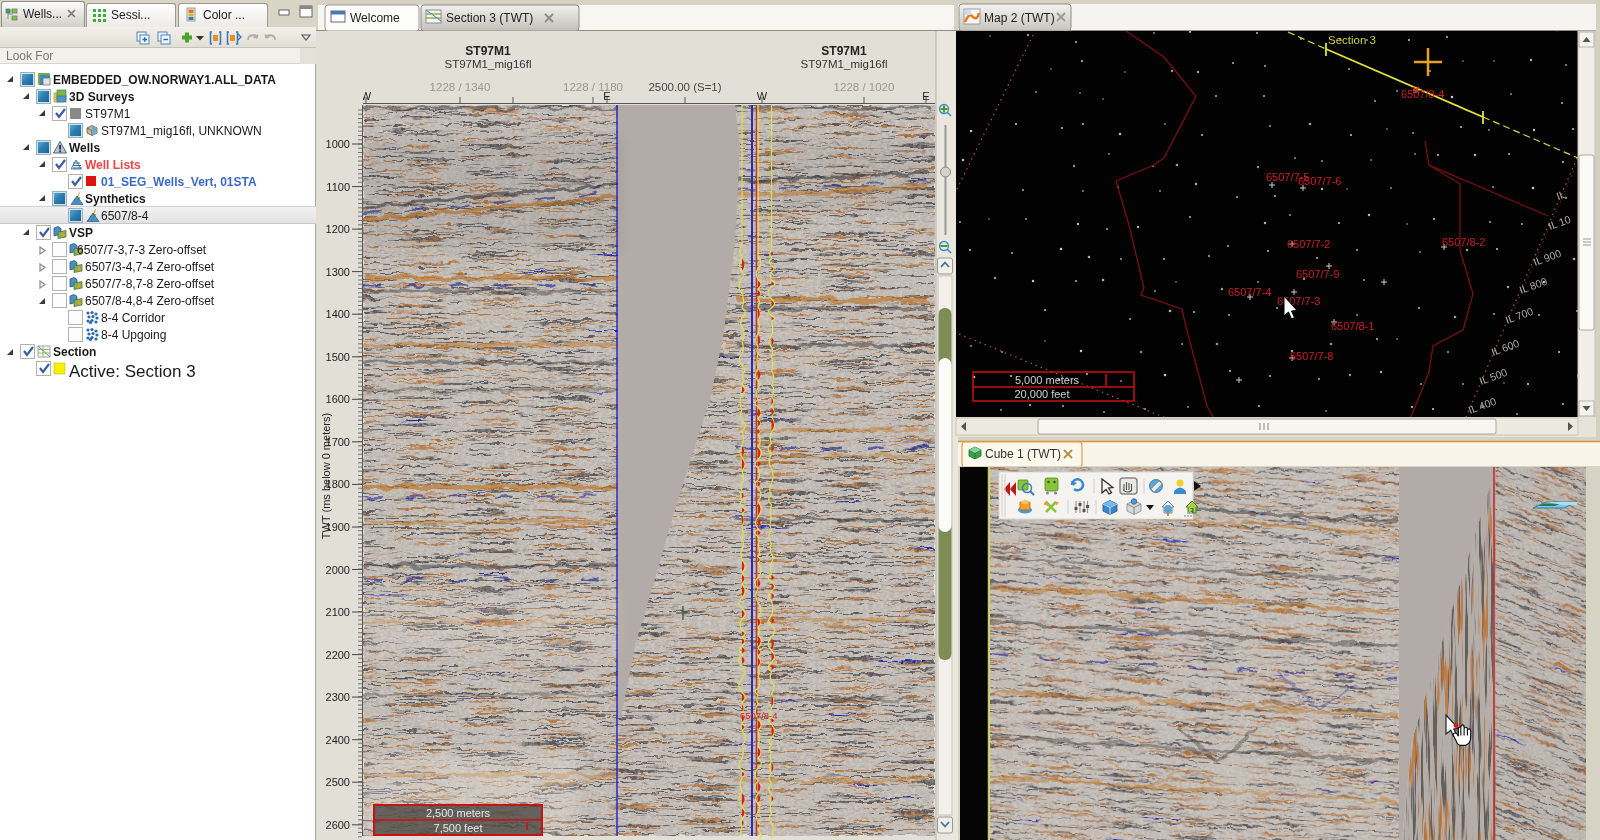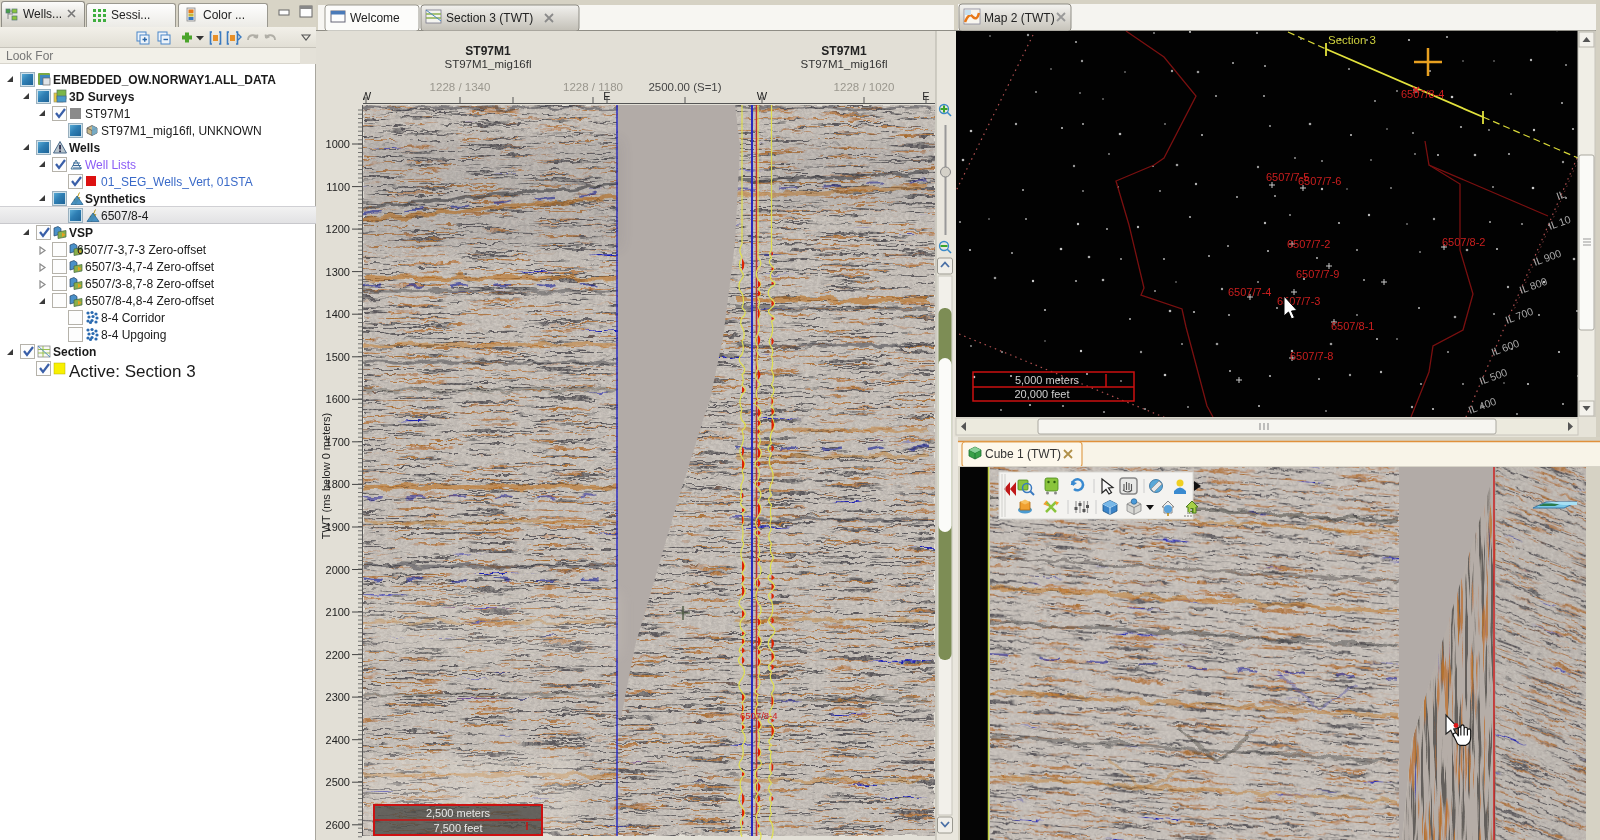--- a/index.html
+++ b/index.html
@@ -226,29 +226,29 @@
       <path d="M7 1 L7 7 L1 7 Z" fill="#3a3a3a"></path>
     </svg>
     <div class="abs" style="left:52px;top:156.775px;width:15px;height:15px;background:#fdfdfd;border:1px solid #b5b2aa"></div>
     <svg class="abs" style="left:53px;top:156.775px" width="15" height="15">
       <path d="M3 7 L6 11 L12 3" stroke="#3a5fa8" stroke-width="2.2" fill="none"></path>
     </svg>
     <svg class="abs" style="left:69px;top:156.775px" width="15" height="15">
       <path d="M2 12 L7 3 L12 12 Z" fill="#e8eef2" stroke="#4a7a9a" stroke-width="1"></path>
       <path d="M4 6 L11 6 M4 8.5 L12 8.5 M4 11 L13 11" stroke="#3a6a9a" stroke-width="1"></path>
     </svg>
-    <div class="abs" style="left:85px;top:157.8px;font-size:12px;font-weight:normal;color:#8b5cf6;white-space:nowrap">Well Lists</div>
+    <div class="abs" style="left:85px;top:157.8px;font-size:12px;font-weight:bold;color:#ef4444;white-space:nowrap">Well Lists</div>
     <div class="abs" style="left:68px;top:173.82500000000002px;width:15px;height:15px;background:#fdfdfd;border:1px solid #b5b2aa"></div>
     <svg class="abs" style="left:69px;top:173.82500000000002px" width="15" height="15">
       <path d="M3 7 L6 11 L12 3" stroke="#3a5fa8" stroke-width="2.2" fill="none"></path>
     </svg>
     <svg class="abs" style="left:85px;top:173.82500000000002px" width="15" height="15">
       <rect x="1" y="2" width="10" height="10" fill="#dd1111"></rect>
     </svg>
-    <div class="abs" style="left:101px;top:174.8px;font-size:12px;font-weight:normal;color:#3a6ac8;white-space:nowrap">01_SEG_Wells_Vert, 01STA</div>
+    <div class="abs" style="left:101px;top:174.8px;font-size:12px;font-weight:bold;color:#3a6ac8;white-space:nowrap">01_SEG_Wells_Vert, 01STA</div>
     <svg class="abs" style="left:38px;top:194.37500000000003px" width="9" height="9">
       <path d="M7 1 L7 7 L1 7 Z" fill="#3a3a3a"></path>
     </svg>
     <div class="abs" style="left:52px;top:190.87500000000003px;width:15px;height:15px;background:linear-gradient(135deg,#5fb3dc 0%,#2f7fb4 45%,#1b5f92 100%);border:1px solid #9ab0be;box-shadow:inset 0 0 0 1px #cfe2ec"></div>
     <svg class="abs" style="left:69px;top:190.87500000000003px" width="15" height="15">
       <path d="M6 12.5 L10.5 1.5 L8 6.5 L11 6.5 L6.5 13.5 L8 8 L5 8 Z" fill="#e8b820" stroke="#a80" stroke-width="0.5"></path>
       <path d="M8 5 L14 13.5 L2 13.5 Z" fill="#3a8ac0" stroke="#1a5a8a" stroke-width="0.8" opacity="0.92"></path>
     </svg>
     <div class="abs" style="left:85px;top:191.9px;font-size:12px;font-weight:bold;color:#1a1a1a;white-space:nowrap">Synthetics</div>
     <div class="abs" style="left:0;top:206px;width:316px;height:18px;background:linear-gradient(#f2f2f2,#e2e2e4);border-top:1px solid #d0d0d4;border-bottom:1px solid #c8c8cc"></div>
@@ -293,21 +293,21 @@
     <div class="abs" style="left:85px;top:260.1px;font-size:12px;font-weight:normal;color:#1a1a1a;white-space:nowrap">6507/3-4,7-4 Zero-offset</div>
     <svg class="abs" style="left:38px;top:279.625px" width="9" height="9">
       <path d="M2 1 L7 4.5 L2 8 Z" fill="none" stroke="#8a8a8a" stroke-width="1.2"></path>
     </svg>
     <div class="abs" style="left:52px;top:276.125px;width:15px;height:15px;background:#fdfdfd;border:1px solid #b5b2aa"></div>
     <svg class="abs" style="left:69px;top:276.125px" width="15" height="15">
       <path d="M1 3 L5 1.5 L8 3.5 L8 9 L1 11 Z" fill="#4a90c8" stroke="#246" stroke-width="0.7"></path>
       <path d="M5 7 L13 5.5 L13 12 L5 13.5 Z" fill="#8ab04a" stroke="#464" stroke-width="0.7"></path>
       <path d="M9 7.5 l3.5 2.2 l-3.5 2.2 Z" fill="#e8a020"></path>
     </svg>
-    <div class="abs" style="left:85px;top:277.1px;font-size:12px;font-weight:normal;color:#1a1a1a;white-space:nowrap">6507/3-8,7-8 Zero-offset</div>
+    <div class="abs" style="left:85px;top:277.1px;font-size:12px;font-weight:normal;color:#1a1a1a;white-space:nowrap">6507/7-8,7-8 Zero-offset</div>
     <svg class="abs" style="left:38px;top:296.67499999999995px" width="9" height="9">
       <path d="M7 1 L7 7 L1 7 Z" fill="#3a3a3a"></path>
     </svg>
     <div class="abs" style="left:52px;top:293.17499999999995px;width:15px;height:15px;background:#fdfdfd;border:1px solid #b5b2aa"></div>
     <svg class="abs" style="left:69px;top:293.17499999999995px" width="15" height="15">
       <path d="M1 3 L5 1.5 L8 3.5 L8 9 L1 11 Z" fill="#4a90c8" stroke="#246" stroke-width="0.7"></path>
       <path d="M5 7 L13 5.5 L13 12 L5 13.5 Z" fill="#8ab04a" stroke="#464" stroke-width="0.7"></path>
       <path d="M9 7.5 l3.5 2.2 l-3.5 2.2 Z" fill="#e8a020"></path>
     </svg>
     <div class="abs" style="left:85px;top:294.2px;font-size:12px;font-weight:normal;color:#1a1a1a;white-space:nowrap">6507/8-4,8-4 Zero-offset</div>

